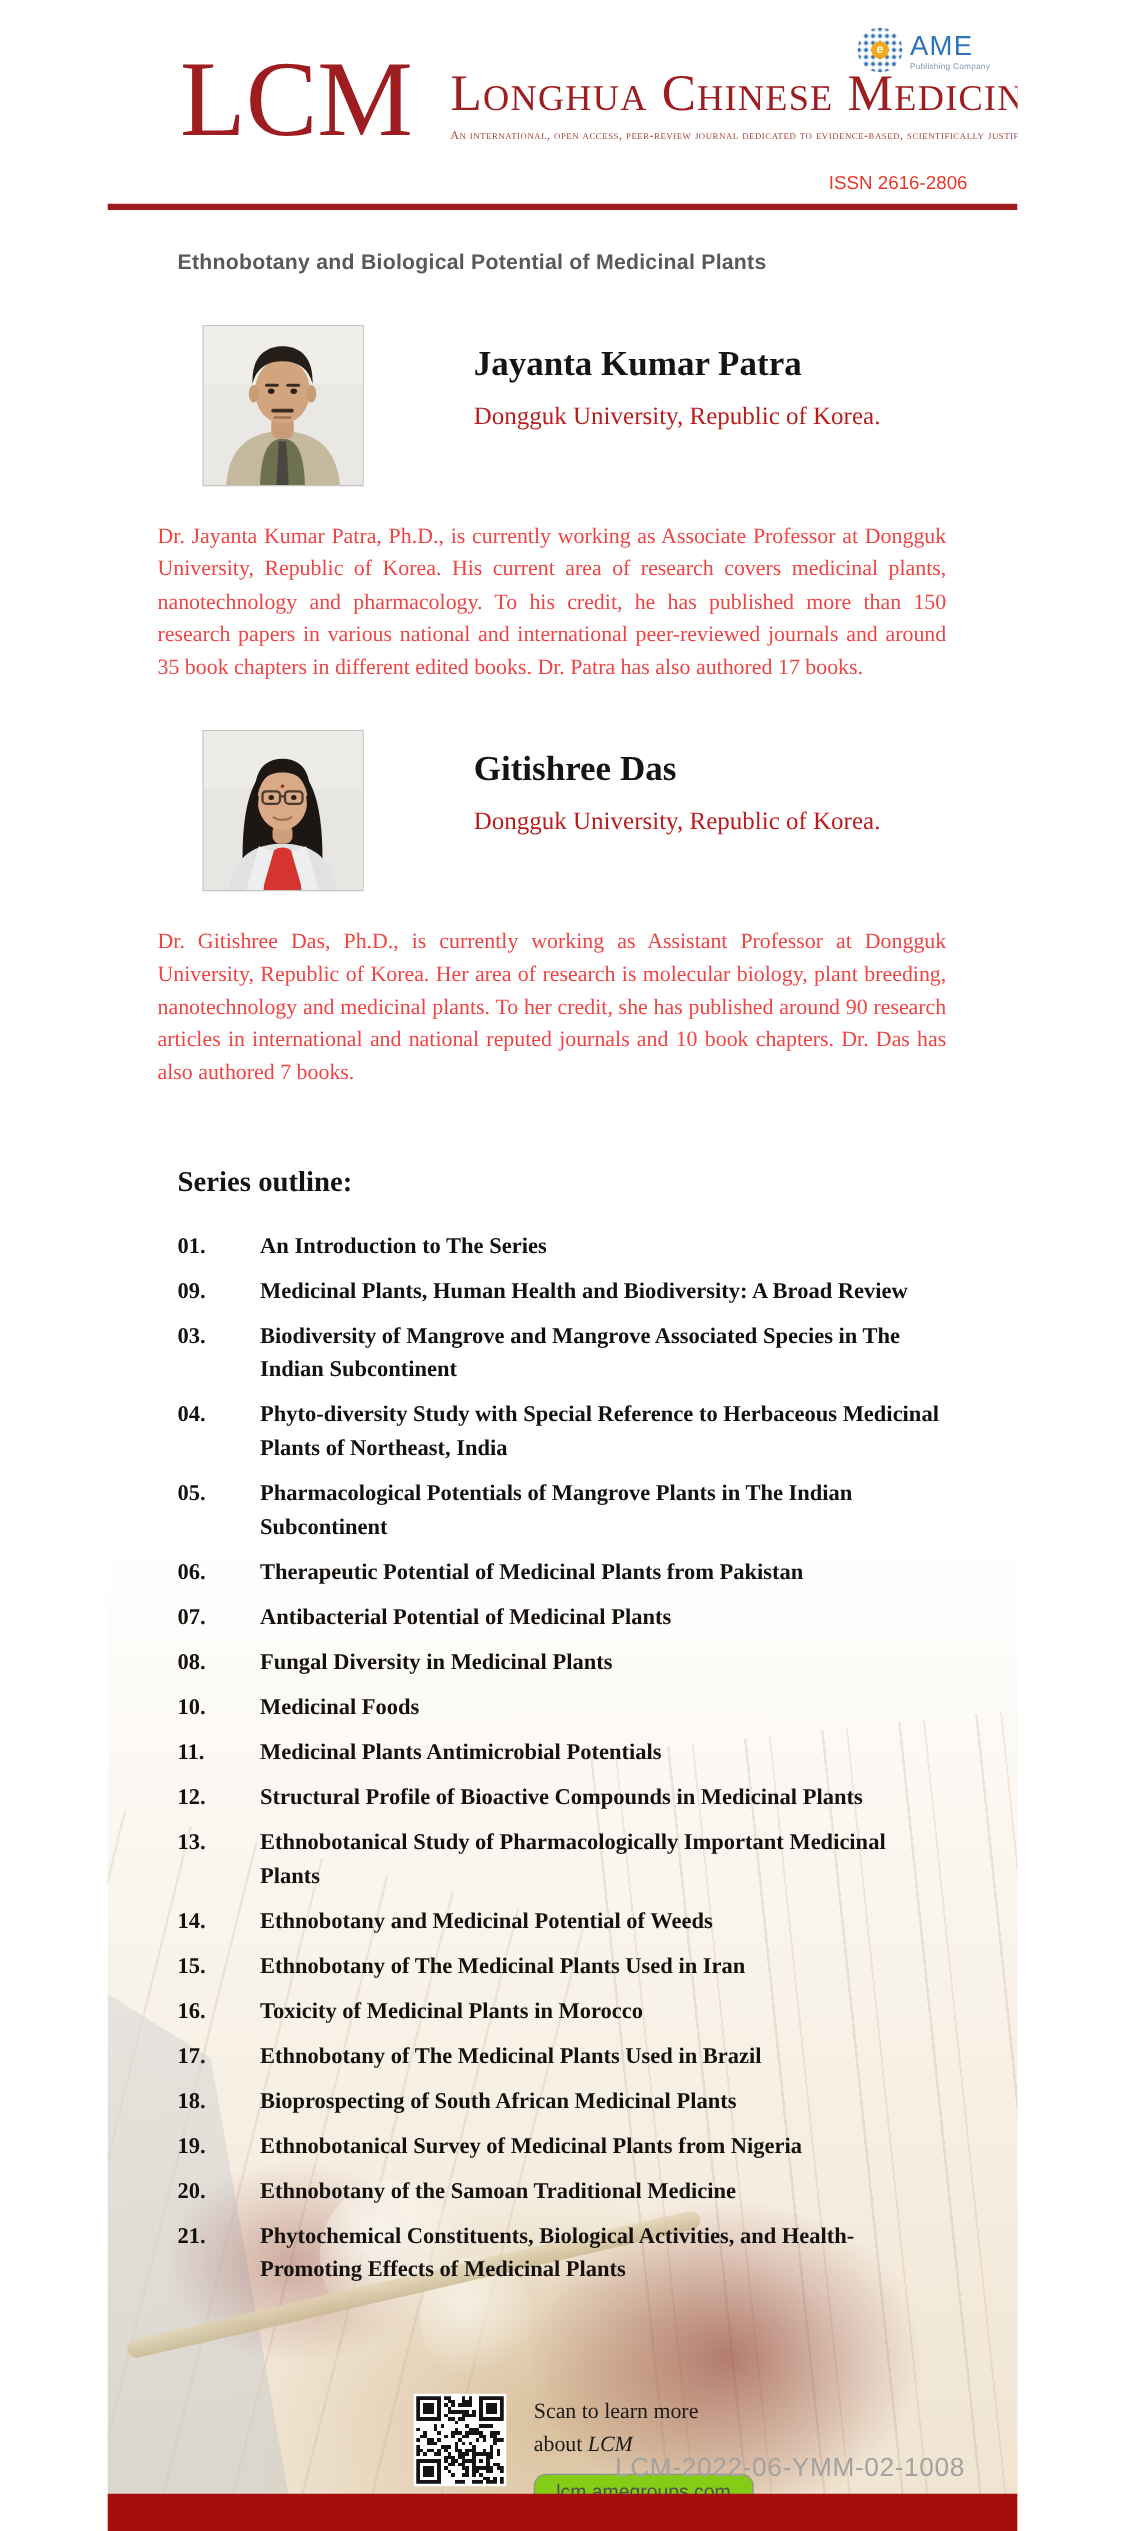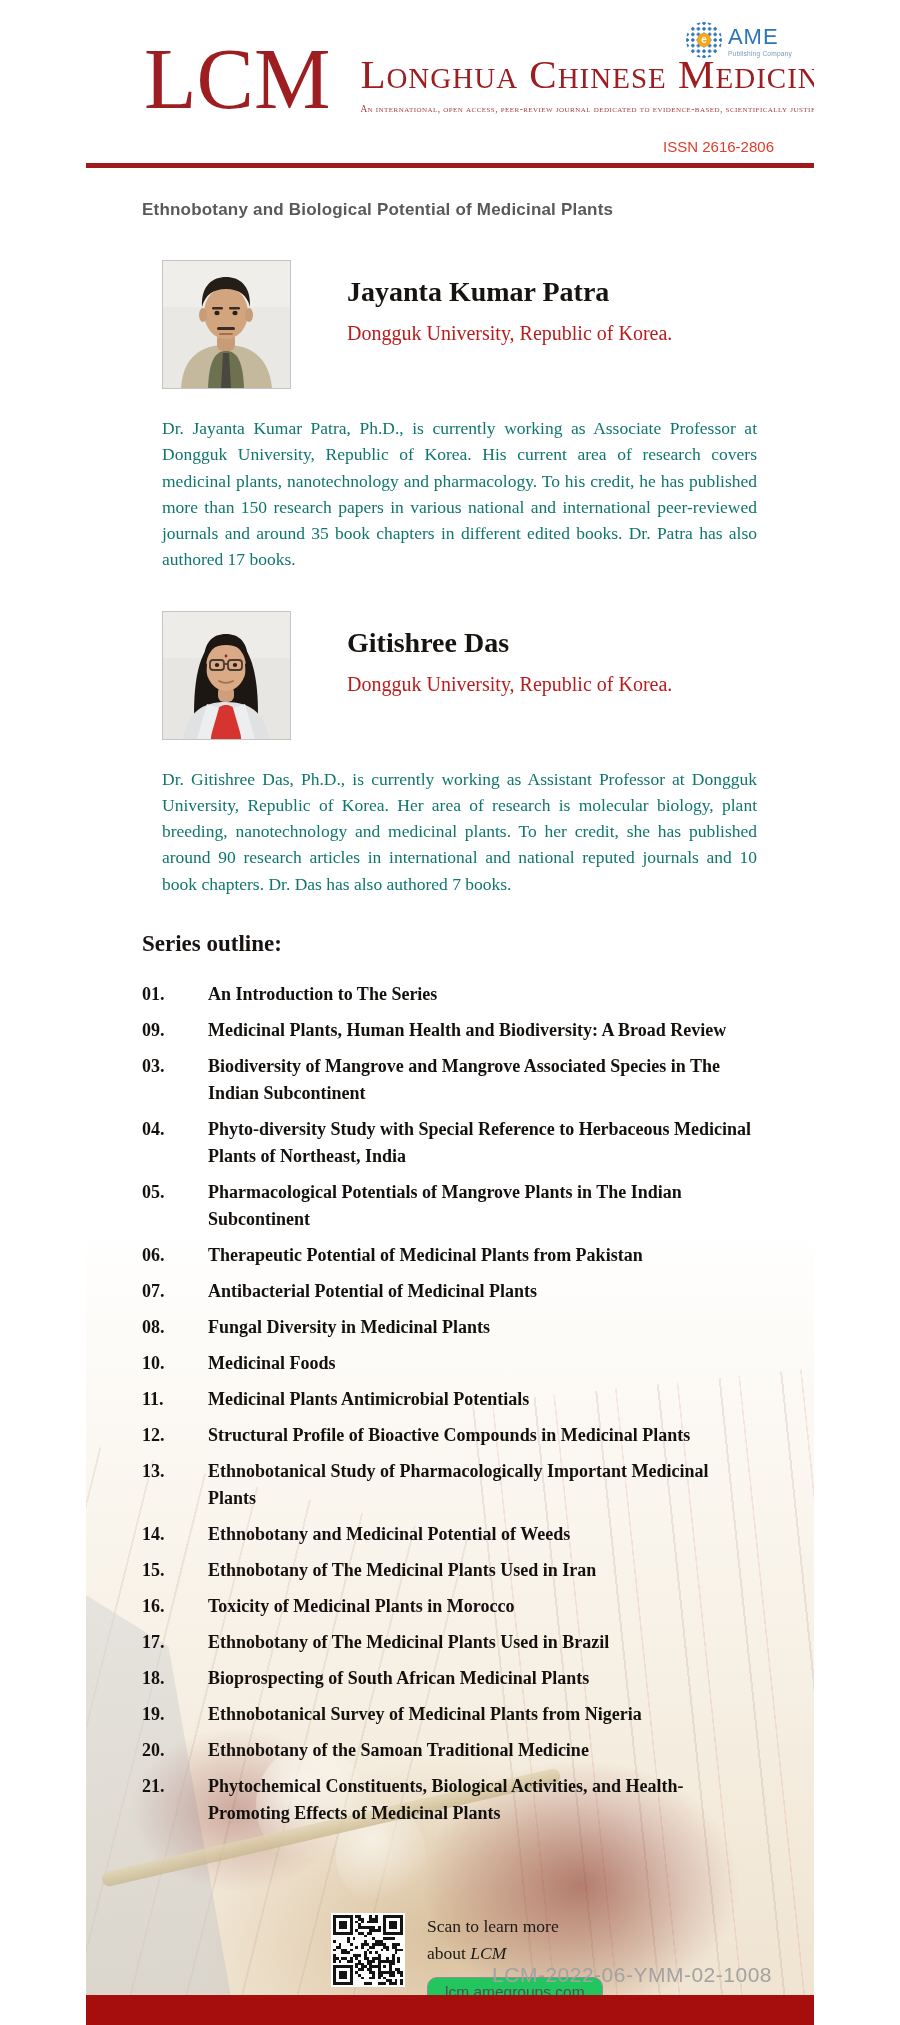--- a/index.html
+++ b/index.html
@@ -64,44 +64,44 @@
 
   
   .series-title { margin:32px 58px 0 56px; font-family:"Liberation Sans", sans-serif;
     font-weight:bold; font-size:17px; color:#58595b; letter-spacing:.2px; }
 
   
   .profile { display:flex; align-items:flex-start; margin:40px 58px 0 76px; }
   .profile.second { margin-top:38px; }
   .photo-frame { width:129px; height:129px; border:1px solid #c4c4c2; background:#fff; flex:0 0 auto; }
   .photo-frame svg { display:block; width:100%; height:100%; }
-  .profile-text { margin-left:56px; padding-top:16px; }
+  .profile-text { margin-left:88px; padding-top:16px; }
   .editor-name { font-family:"Liberation Serif", serif; font-weight:bold; font-size:28px; color:#171311; }
   .editor-affil { margin-top:14px; font-family:"Liberation Serif", serif; font-size:20px; color:#b91c1c; }
 
-  .bio { margin:26px 57px 0 76px; font-family:"Liberation Serif", serif; font-size:17.5px;
-    line-height:1.5; text-align:justify; color:#0f766e; }
+  .bio { margin:26px 57px 0 40px; font-family:"Liberation Serif", serif; font-size:17.5px;
+    line-height:1.5; text-align:justify; color:#ef4444; }
 
   
-  .outline-heading { margin:34px 58px 0 56px; font-family:"Liberation Serif", serif;
+  .outline-heading { margin:62px 58px 0 56px; font-family:"Liberation Serif", serif;
     font-weight:bold; font-size:23px; color:#171311; }
   .outline-list { list-style:none; margin:24px 58px 0 56px; }
   .outline-item { display:flex; margin-bottom:9px; font-family:"Liberation Serif", serif;
     font-weight:bold; font-size:18px; line-height:1.5; color:#13100e;gap:28px; }
   .outline-num { flex:0 0 38px; }
   .outline-title { max-width:680px; }
 
   
   .scan-section { display:flex; align-items:flex-start; margin:86px 0 0 245px; }
   .qr-box { width:74px; height:74px; background:#ffffff; padding:2px; flex:0 0 auto; }
   .qr-box svg { display:block; width:70px; height:70px; }
   .scan-text { margin-left:22px; }
   .scan-line { font-family:"Liberation Serif", serif; font-size:17.5px; color:#1d1a18; line-height:1.55; }
   .journal-abbr-italic { font-style:italic; }
-  .url-pill { display:inline-block; margin-top:10px; background:#22c55e; border:1.5px solid #8f8f8f;
+  .url-pill { display:inline-block; margin-top:10px; background:#84cc16; border:1.5px solid #8f8f8f;
     border-radius:10px; padding:5px 17px; font-family:"Liberation Sans", sans-serif;
     font-size:15.5px; color:#4f4f4f; }
 
   .doc-code { position:absolute; right:42px; top:1963px; font-family:"Liberation Sans", sans-serif;
     font-size:21px; color:#a3a2a0; letter-spacing:.5px; z-index:2; }
 
   .bottom-bar { position:absolute; left:0; bottom:0; width:100%; height:30px; background:#a60e0e; z-index:2; }
 </style>
 </head>
 <body>

